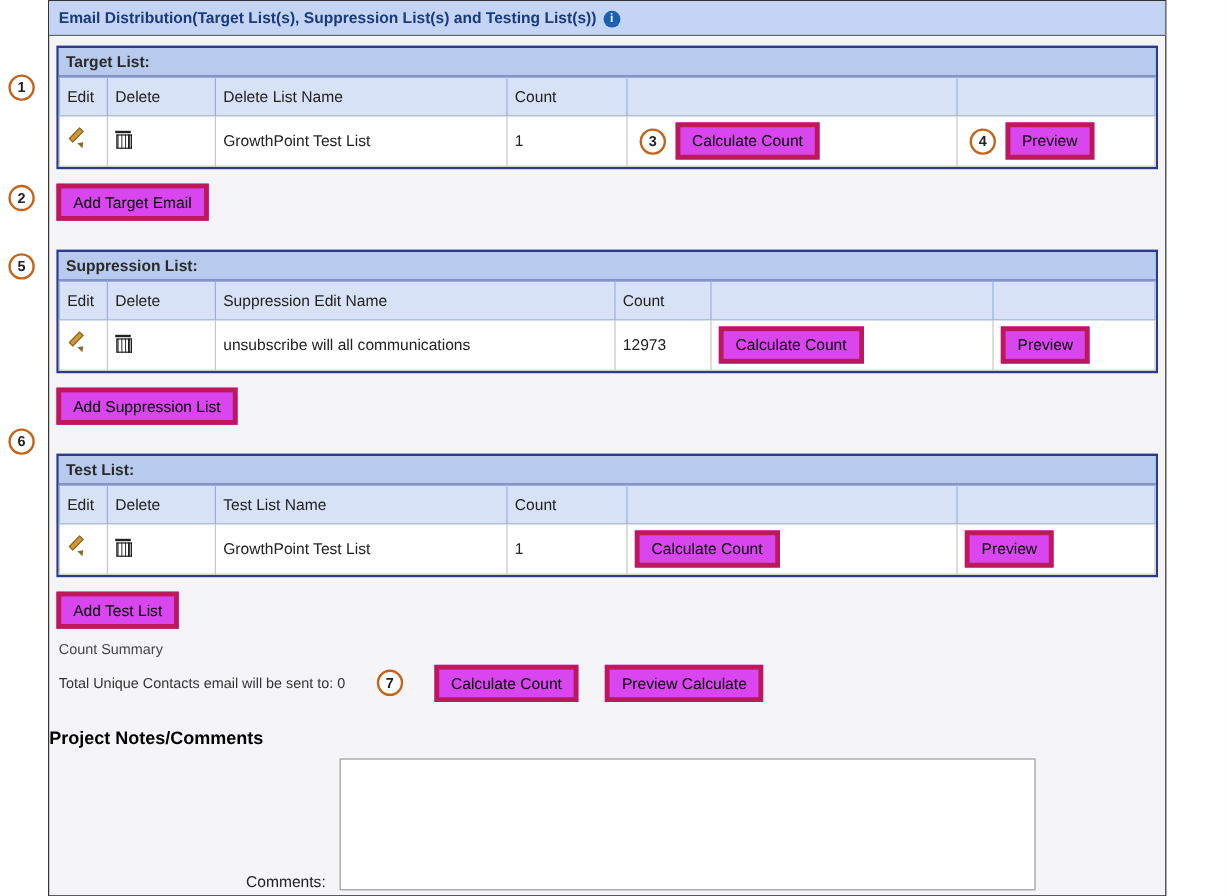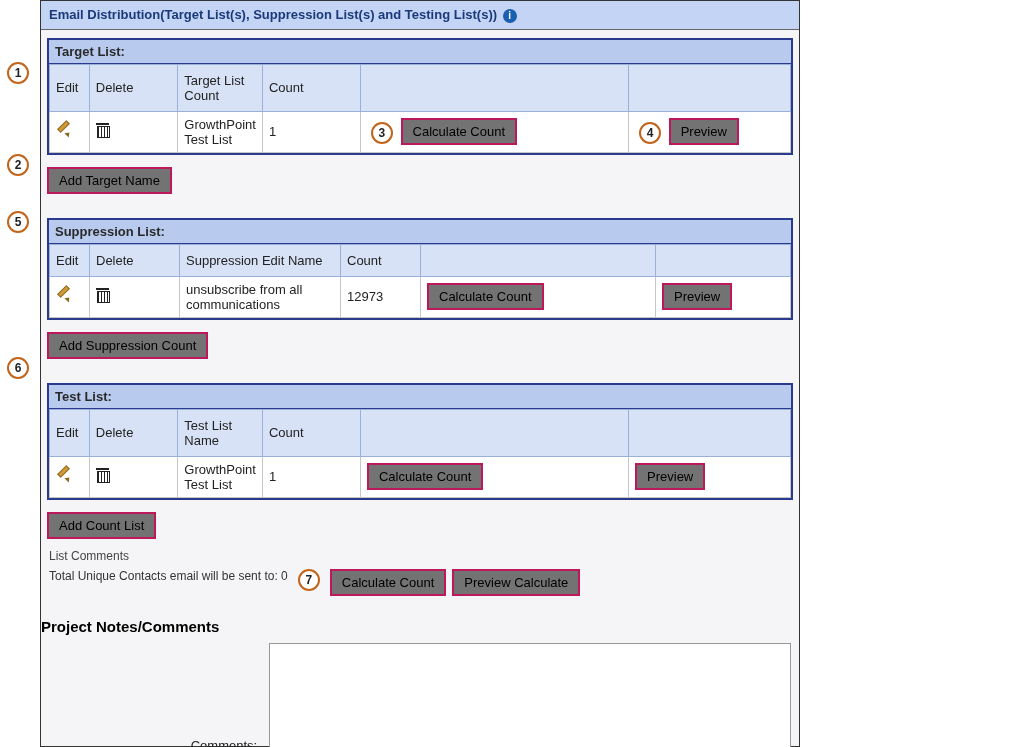--- a/index.html
+++ b/index.html
@@ -1,51 +1,51 @@
 <!DOCTYPE html>
 <html><head>
 <meta charset="utf-8">
 <style>
 * { box-sizing: border-box; }
 body { margin:0; font-family: Arial, Helvetica, sans-serif; font-size:13px;
   color:#222; background:#fff; width:1024px; }
 .canvas { position:relative; width:1024px; height:747px; }
-.panel { position:absolute; left:40px; top:0; width:760px; height:747px;
+.panel { position:absolute; left:40px; top:0; width:932px; height:747px;
   border:1px solid #333; background:#f5f5f7; }
 .section-title { background:#c4d4f5; padding:6px 8px; font-weight:bold;
   color:#1a3a7a; border-bottom:1px solid #666; }
 .section-title .info-icon { display:inline-block; width:14px; height:14px;
   border-radius:50%; background:#1a5fb0; color:#fff; font-size:10px;
   line-height:14px; text-align:center; vertical-align:middle; margin-left:2px;}
 .list-block { margin:6px 6px 6px 6px; border:2px solid #2a3a8f; }
 .list-header { background:#b8cbee; font-weight:bold; color:#2a2a2a;
   padding:4px 6px; border-bottom:1px solid #2a3a8f; font-size:13px; }
 table.list { width:100%; border-collapse:collapse; background:#fff; font-size:13px;}
 table.list th { background:#d7e2f7; padding:8px 6px; text-align:left;
   border:1px solid #9bb0d9; font-weight:normal; color:#222; }
 table.list td { padding:5px 6px; border:1px solid #c7c7c7; background:#fff;}
-.btn { background:#737373; border:2px solid #be185d; padding:4px 10px;
+.btn { background:#d946ef; border:4px solid #be185d; padding:4px 10px;
   font-size:13px; cursor:pointer; }
 .tbl-btn { display:inline-block; }
 .add-row { padding:6px 0 18px 6px; }
 .pencil { display:inline-block; width:14px; height:14px; position:relative;}
 .pencil::before { content:""; position:absolute; left:1px; top:1px; width:11px;
   height:3px; background:#d09a3b; transform:rotate(-45deg); border:1px solid #8a6a20;}
 .pencil::after { content:""; position:absolute; left:10px; top:8px; width:0; height:0;
   border-left:4px solid #8a6a20; border-top:3px solid transparent;
   border-bottom:3px solid transparent; transform:rotate(-45deg);}
 .trash { display:inline-block; width:13px; height:14px; position:relative;}
 .trash::before { content:""; position:absolute; left:1px; top:3px; width:11px; height:10px;
   background:repeating-linear-gradient(90deg,#222 0 1px, transparent 1px 3px);
   border:1px solid #222;}
 .trash::after { content:""; position:absolute; left:0; top:0; width:13px; height:2px;
   background:#222;}
 .summary { margin:4px 8px 0 8px; }
 .summary-title { font-size:12px; color:#444; padding:2px 0; }
-.summary-row { font-size:12px; color:#333; display:flex; gap:6px;
+.summary-row { font-size:12px; color:#333; display:flex; align-items:center; gap:22px;
   padding:4px 0 12px 0; flex-wrap:wrap;}
 .heading2 { font-weight:bold; font-size:15px; color:#000;
   margin:10px auto 4px auto;}
 .comments-wrap { display:flex; align-items:flex-end; gap:12px; padding:4px 8px 10px 12px;}
 .comments-wrap label { font-size:13px; color:#222;}
 textarea.comments { width:580px; height:110px; resize:none; border:1px solid #999;
   background:#fff; font-family:inherit; font-size:13px; padding:4px; }
 .spacer-col { width:140px; }
 .action-row { text-align:center; padding:6px 0; }
 
@@ -76,21 +76,21 @@
 
     <div class="blocks">
 
       <div class="list-block">
         <div class="list-header">Target List:</div>
         <table class="list">
           <tbody>
               <tr>
             <th class="col-edit">Edit</th>
             <th class="col-del">Delete</th>
-            <th>Target List Count</th>
+            <th>Delete List Name</th>
             <th style="width:100px">Count</th>
             <th style="width:275px"></th>
             <th style="width:165px"></th>
           </tr>
           <tr>
             <td><span class="pencil"></span></td>
             <td><span class="trash"></span></td>
             <td>GrowthPoint Test List</td>
             <td>1</td>
             <td>
@@ -99,48 +99,48 @@
             </td>
             <td>
               <span class="callout inline">4</span>
               <button class="btn tbl-btn">Preview</button>
             </td>
           </tr>
         </tbody>
           </table>
       </div>
       <div class="add-row">
-        <button class="btn">Add Target Name</button>
+        <button class="btn">Add Target Email</button>
       </div>
 
       <div class="list-block">
         <div class="list-header">Suppression List:</div>
         <table class="list">
           <tbody>
               <tr>
             <th class="col-edit">Edit</th>
             <th class="col-del">Delete</th>
             <th>Suppression Edit Name</th>
             <th style="width:80px">Count</th>
             <th style="width:235px"></th>
             <th style="width:135px"></th>
           </tr>
           <tr>
             <td><span class="pencil"></span></td>
             <td><span class="trash"></span></td>
-            <td>unsubscribe from all communications</td>
+            <td>unsubscribe will all communications</td>
             <td>12973</td>
             <td><button class="btn tbl-btn">Calculate Count</button></td>
             <td><button class="btn tbl-btn">Preview</button></td>
           </tr>
         </tbody>
           </table>
       </div>
       <div class="add-row">
-        <button class="btn">Add Suppression Count</button>
+        <button class="btn">Add Suppression List</button>
       </div>
 
       <div class="list-block">
         <div class="list-header">Test List:</div>
         <table class="list">
           <tbody>
               <tr>
             <th class="col-edit">Edit</th>
             <th class="col-del">Delete</th>
             <th>Test List Name</th>
@@ -153,25 +153,25 @@
             <td><span class="trash"></span></td>
             <td>GrowthPoint Test List</td>
             <td>1</td>
             <td><button class="btn tbl-btn">Calculate Count</button></td>
             <td><button class="btn tbl-btn">Preview</button></td>
           </tr>
         </tbody>
           </table>
       </div>
       <div class="add-row" style="padding-bottom:4px;">
-        <button class="btn">Add Count List</button>
+        <button class="btn">Add Test List</button>
       </div>
 
       <div class="summary">
-        <div class="summary-title">List Comments</div>
+        <div class="summary-title">Count Summary</div>
         <div class="summary-row">
           <span>Total Unique Contacts email will be sent to: 0</span>
           <span class="callout inline">7</span>
           <button class="btn">Calculate Count</button>
           <button class="btn">Preview Calculate</button>
         </div>
       </div>
 
       <div class="heading2">Project Notes/Comments</div>
 

